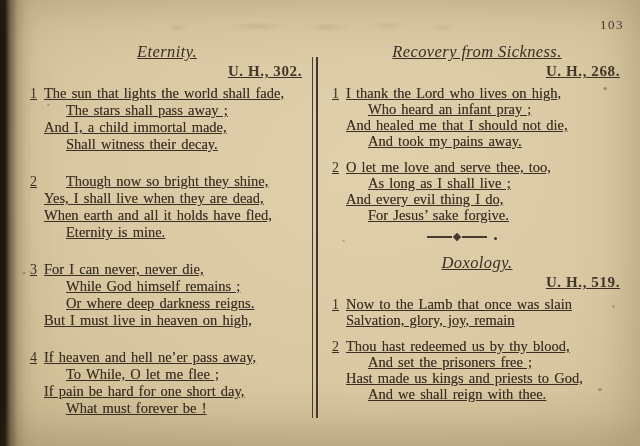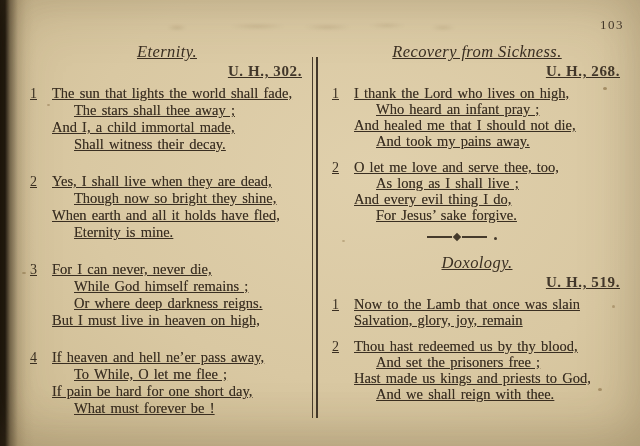--- a/index.html
+++ b/index.html
@@ -56,21 +56,21 @@
   .hymn-title{
     margin:0;font-weight:normal;font-style:italic;text-align:center;
     font-size:16.5px;letter-spacing:.4px;
   }
   .hymn-ref{
     text-align:right;font-size:15px;font-weight:bold;letter-spacing:.6px;
     margin:1px 2px 5px 0;color:#42372a;
   }
   .col-right .hymn-ref{}
 
-  .verse{display:flex;margin-bottom:20px;gap:8px;}
+  .verse{display:flex;margin-bottom:20px;}
   .col-right .verse{margin-bottom:10px;}
   .vnum{width:14px;flex:0 0 14px;font-size:14px;line-height:17px;}
   .vlines{flex:1;}
   .vline{
     font-size:14.5px;line-height:17px;white-space:nowrap;word-spacing:1.5px;
     text-shadow:0 0 .4px rgba(58,47,34,.55);
   }
   .col-right .vline{line-height:16px;}
   .vline.indent{padding-left:22px;}
 
@@ -101,30 +101,30 @@
 
   <div class="col col-left">
     <section class="hymn">
       <h2 class="hymn-title">Eternity.</h2>
       <div class="hymn-ref">U. H., 302.</div>
       <div class="verses">
           <div class="verse">
             <span class="vnum">1</span>
             <div class="vlines">
               <div class="vline">The sun that lights the world shall fade,</div>
-              <div class="vline indent">The stars shall thee away ;</div>
+              <div class="vline indent">The stars shall pass away ;</div>
               <div class="vline">And I, a child immortal made,</div>
               <div class="vline indent">Shall witness their decay.</div>
             </div>
           </div>
           <div class="verse">
             <span class="vnum">2</span>
             <div class="vlines">
+              <div class="vline indent">Though now so bright they shine,</div>
               <div class="vline">Yes, I shall live when they are dead,</div>
-              <div class="vline indent">Though now so bright they shine,</div>
               <div class="vline">When earth and all it holds have fled,</div>
               <div class="vline indent">Eternity is mine.</div>
             </div>
           </div>
           <div class="verse">
             <span class="vnum">3</span>
             <div class="vlines">
               <div class="vline">For I can never, never die,</div>
               <div class="vline indent">While God himself remains ;</div>
               <div class="vline indent">Or where deep darkness reigns.</div>

